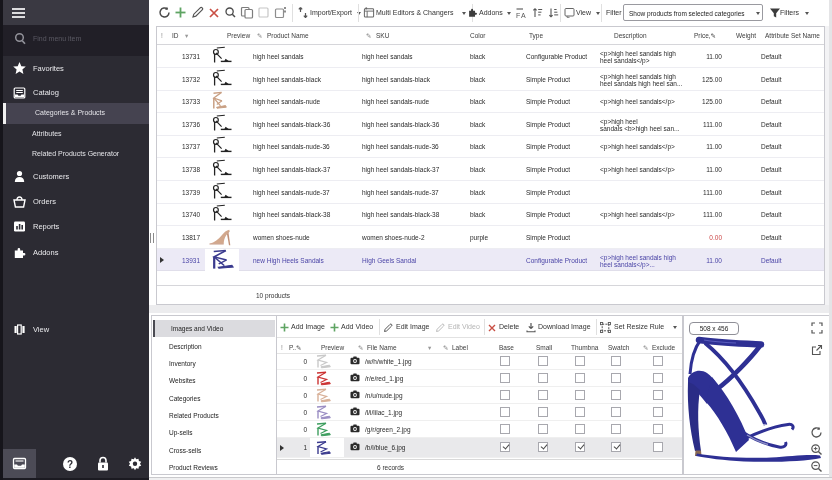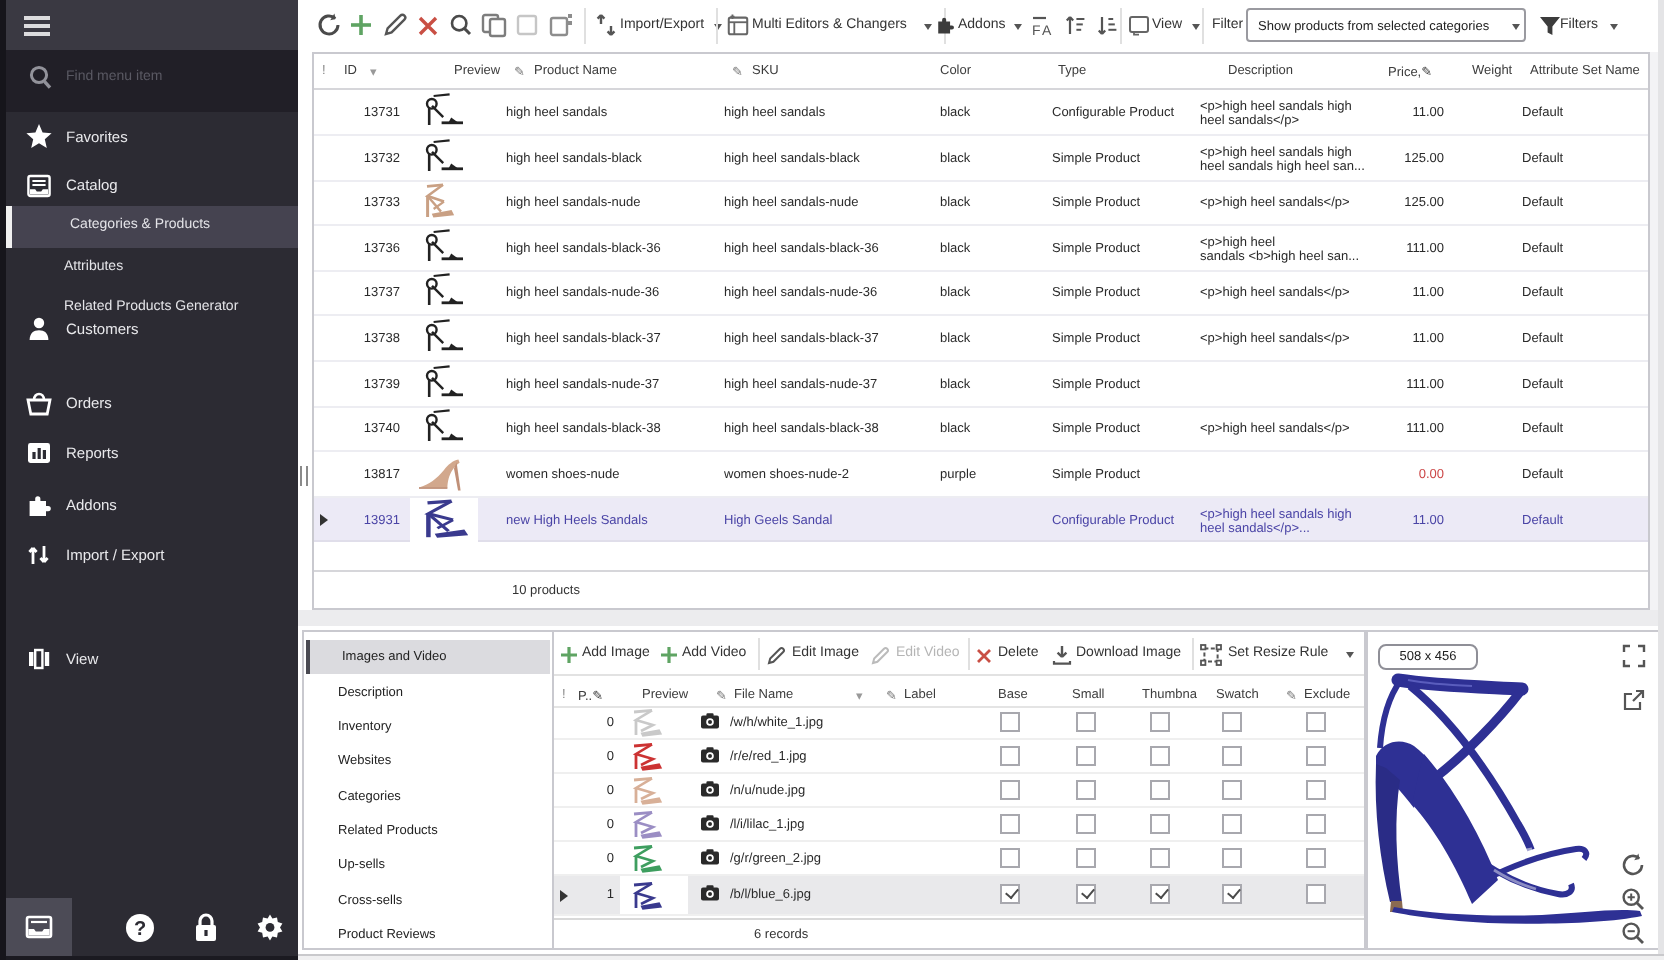--- a/index.html
+++ b/index.html
@@ -114,21 +114,21 @@
   <div class="sub" style="top:103px;height:21px;background:#454350;border-left:3px solid #f0f0f0">
     <span class="lbl">Categories &amp; Products</span>
   </div>
   <div class="sub" style="top:124px;height:20px">
         <span class="lbl">Attributes</span>
       </div>
   <div class="sub" style="top:144px;height:20px">
         <span class="lbl">Related Products Generator</span>
       </div>
 
-  <div class="mitem" style="top:152px">
+  <div class="mitem" style="top:164px">
     <svg width="15" height="15" viewBox="0 0 15 15">
           <circle cx="7.5" cy="4.5" r="2.6" fill="#fff"></circle>
           <path d="M2.8 13 C2.8 9.6 4.8 8.1 7.5 8.1 C10.2 8.1 12.2 9.6 12.2 13 Z" fill="#fff"></path>
         </svg>
     <span class="lbl">Customers</span>
   </div>
   <div class="mitem" style="top:214px">
     <svg width="15" height="15" viewBox="0 0 15 15">
           <rect x="2" y="2.5" width="11" height="10" rx="1.2" fill="#fff"></rect>
           <rect x="4.2" y="7" width="1.6" height="3.5" fill="#2c2b33"></rect>
@@ -142,27 +142,20 @@
           <path d="M2 6 L13 6 L11.6 13 L3.4 13 Z" fill="none" stroke="#fff" stroke-width="1.4"></path>
           <path d="M5 6 C5 2 10 2 10 6" fill="none" stroke="#fff" stroke-width="1.3"></path>
         </svg>
     <span class="lbl">Orders</span>
   </div>
   <div class="mitem" style="top:240px">
     <svg width="15" height="15" viewBox="0 0 15 15">
           <path d="M2.8 5.5 L5.6 5.5 L5.6 4.4 A1.3 1.3 0 0 1 8.2 4.4 L8.2 5.5 L11 5.5 L11 8 L12.1 8 A1.3 1.3 0 0 1 12.1 10.6 L11 10.6 L11 13 L2.8 13 Z" fill="#fff"></path>
         </svg>
     <span class="lbl">Addons</span>
-  </div>
-  <div class="mitem" style="top:265px">
-    <svg width="15" height="15" viewBox="0 0 15 15">
-          <path d="M4.5 12 L4.5 4 M4.5 4 L2.7 6 M4.5 4 L6.3 6" stroke="#fff" stroke-width="1.4" fill="none"></path>
-          <path d="M10 3 L10 11 M10 11 L8.2 9 M10 11 L11.8 9" stroke="#fff" stroke-width="1.4" fill="none"></path>
-        </svg>
-    <span class="lbl">Import / Export</span>
   </div>
   <div class="mitem" style="top:317px">
     <svg width="15" height="15" viewBox="0 0 15 15">
           <rect x="2.5" y="4" width="2.2" height="7" fill="#fff"></rect>
           <rect x="5.6" y="3" width="3.6" height="9" fill="none" stroke="#fff" stroke-width="1.2"></rect>
           <rect x="10.4" y="4" width="2.2" height="7" fill="#fff"></rect>
         </svg>
     <span class="lbl">View</span>
   </div>
 

